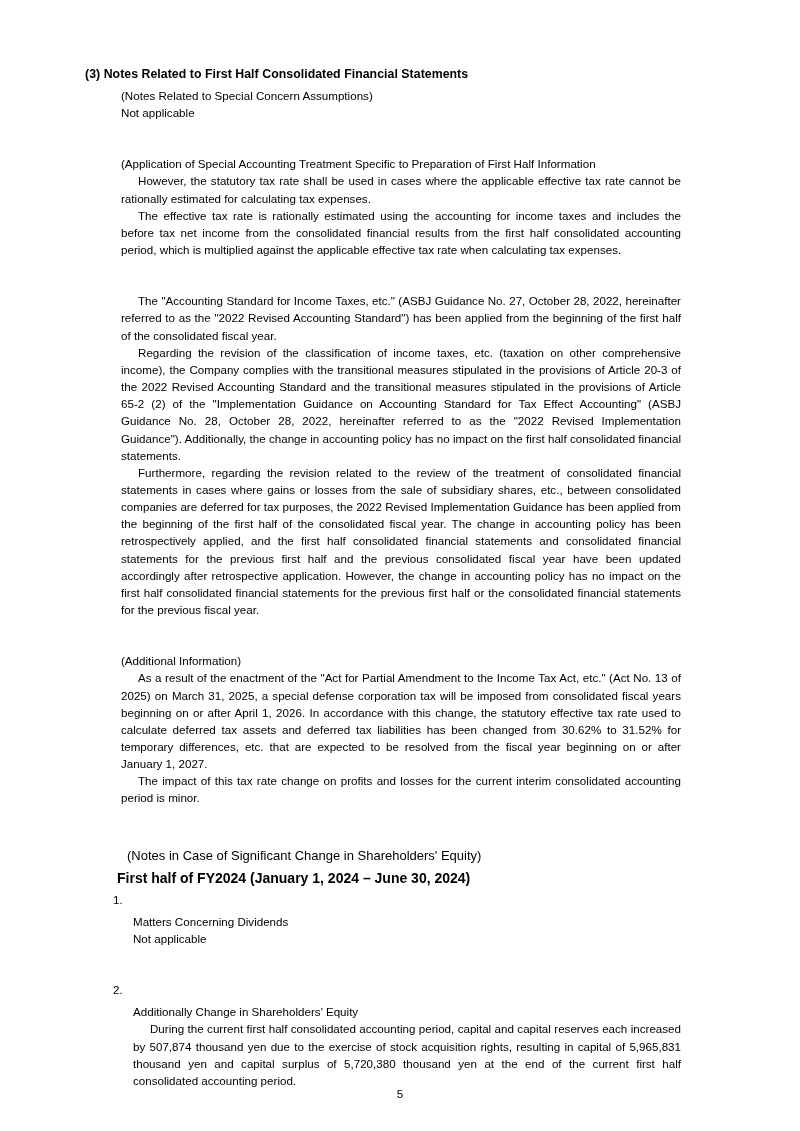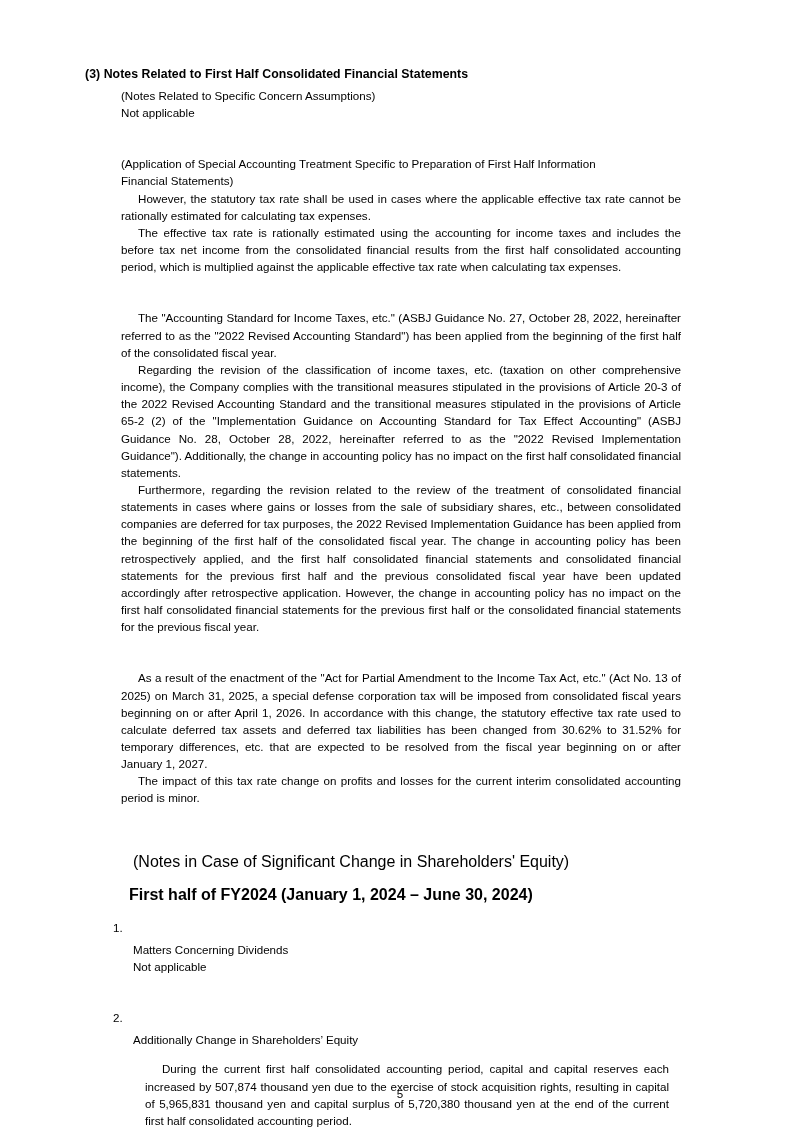--- a/index.html
+++ b/index.html
@@ -58,29 +58,29 @@
   .gap-lg { height: 34px; }
   .gap-xs { height: 8px; }
 
   
   .subsect {
     position: relative;
     left: -8px;
     width: 568px;
   }
   .sub-title {
-    font-size: 16px;
+    font-size: 14px;
     font-weight: bold;
     line-height: 17.15px;
-    margin: 16px;
+    margin: 4px;
   }
   .note-line {
-    font-size: 16px;
+    font-size: 13px;
     line-height: 17.15px;
-    margin: 12px;
+    margin: 6px;
     position: relative;
     left: 8px;
   }
   .numitem {
     display: flex;
     font-size: 11.6px;
     line-height: 17.15px;
   }
   .numitem .num {
     width: 20px;
@@ -90,21 +90,21 @@
     flex: 1 1 auto;
     margin-top: 22px;
   }
   .num-body {
     margin: 0;
     padding-left: 20px;
     font-size: 11.6px;
     line-height: 17.15px;
   }
   .num-para {
-    margin: 12px;
+    margin: 0;
     padding-left: 20px;
     font-size: 11.6px;
     line-height: 17.15px;
     text-align: justify;
     text-justify: inter-word;
     text-indent: 17px;
   }
   .page-number {
     position: absolute;
     left: 0;
@@ -117,38 +117,38 @@
 </style>
 </head>
 <body>
 
 <div class="page">
 
   <div class="doc-heading">(3) Notes Related to First Half Consolidated Financial Statements</div>
 
   <div class="content">
 
-    <p class="para flush">(Notes Related to Specific Concern Assumptions)</p>
+    <p class="para flush">(Notes Related to Special Concern Assumptions)</p>
     <p class="para flush">Not applicable</p>
 
     <div class="gap-lg"></div>
 
     <p class="para flush">(Application of Special Accounting Treatment Specific to Preparation of First Half Information</p>
-    <p class="para flush">Financial Statements)</p>
     <p class="para indent">However, the statutory tax rate shall be used in cases where the applicable effective tax rate cannot be rationally estimated for calculating tax expenses.</p>
     <p class="para indent">The effective tax rate is rationally estimated using the accounting for income taxes and includes the before tax net income from the consolidated financial results from the first half consolidated accounting period, which is multiplied against the applicable effective tax rate when calculating tax expenses.</p>
 
     <div class="gap-lg"></div>
 
     <p class="para indent">The "Accounting Standard for Income Taxes, etc." (ASBJ Guidance No. 27, October 28, 2022, hereinafter referred to as the "2022 Revised Accounting Standard") has been applied from the beginning of the first half of the consolidated fiscal year.</p>
     <p class="para indent">Regarding the revision of the classification of income taxes, etc. (taxation on other comprehensive income), the Company complies with the transitional measures stipulated in the provisions of Article 20-3 of the 2022 Revised Accounting Standard and the transitional measures stipulated in the provisions of Article 65-2 (2) of the "Implementation Guidance on Accounting Standard for Tax Effect Accounting" (ASBJ Guidance No. 28, October 28, 2022, hereinafter referred to as the "2022 Revised Implementation Guidance"). Additionally, the change in accounting policy has no impact on the first half consolidated financial statements.</p>
     <p class="para indent">Furthermore, regarding the revision related to the review of the treatment of consolidated financial statements in cases where gains or losses from the sale of subsidiary shares, etc., between consolidated companies are deferred for tax purposes, the 2022 Revised Implementation Guidance has been applied from the beginning of the first half of the consolidated fiscal year. The change in accounting policy has been retrospectively applied, and the first half consolidated financial statements and consolidated financial statements for the previous first half and the previous consolidated fiscal year have been updated accordingly after retrospective application. However, the change in accounting policy has no impact on the first half consolidated financial statements for the previous first half or the consolidated financial statements for the previous fiscal year.</p>
 
     <div class="gap-lg"></div>
 
+    <p class="para flush">(Additional Information)</p>
     <p class="para indent">As a result of the enactment of the "Act for Partial Amendment to the Income Tax Act, etc." (Act No. 13 of 2025) on March 31, 2025, a special defense corporation tax will be imposed from consolidated fiscal years beginning on or after April 1, 2026. In accordance with this change, the statutory effective tax rate used to calculate deferred tax assets and deferred tax liabilities has been changed from 30.62% to 31.52% for temporary differences, etc. that are expected to be resolved from the fiscal year beginning on or after January 1, 2027.</p>
     <p class="para indent">The impact of this tax rate change on profits and losses for the current interim consolidated accounting period is minor.</p>
 
     <div class="gap-lg"></div>
 
     <div class="subsect">
 
       <p class="note-line">(Notes in Case of Significant Change in Shareholders' Equity)</p>
 
       <p class="sub-title">First half of FY2024 (January 1, 2024 – June 30, 2024)</p>

